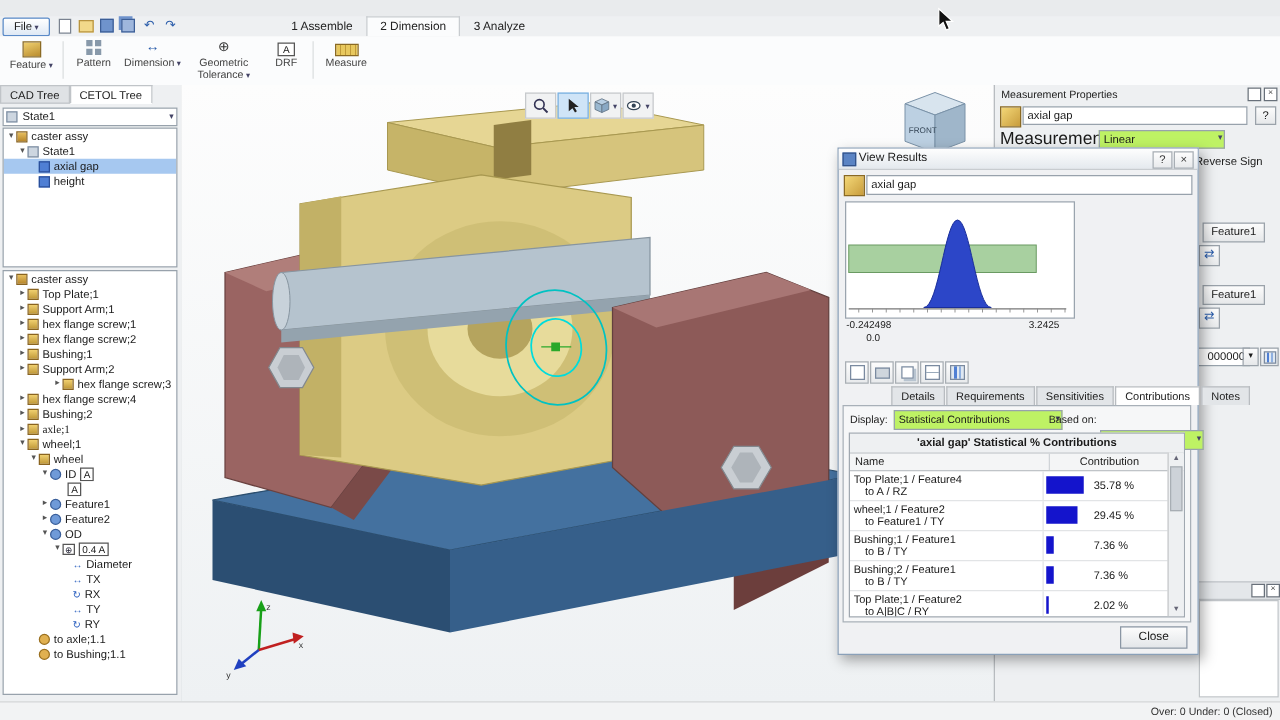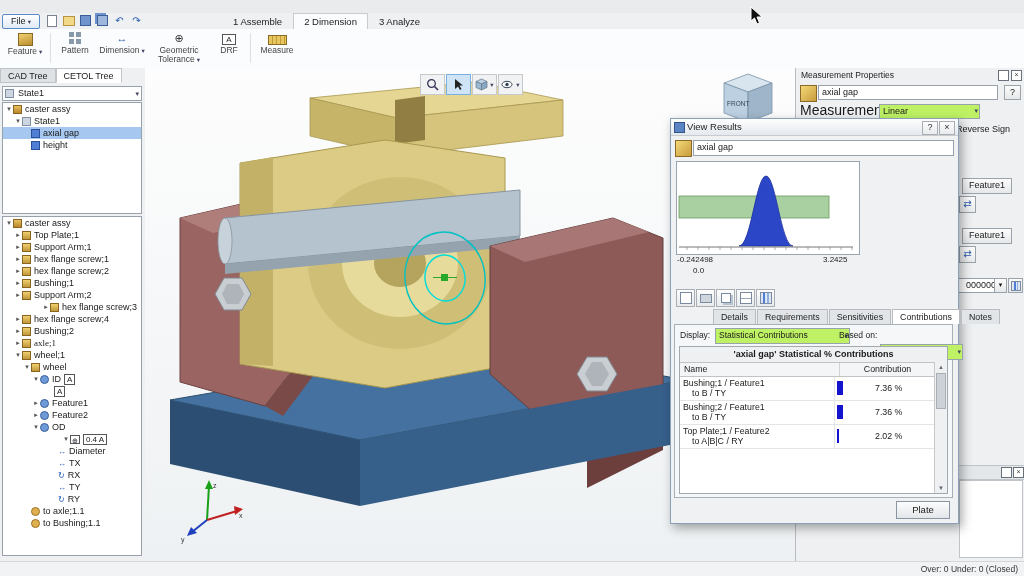--- a/index.html
+++ b/index.html
@@ -323,21 +323,21 @@
         <div class="tree-row" style="padding-left: 29px;">
           <span class="arrow">▸</span>
           <span class="ic ic-feature"></span>
           <span class="lbl">Feature2</span>
         </div>
         <div class="tree-row" style="padding-left: 29px;">
           <span class="arrow">▾</span>
           <span class="ic ic-feature"></span>
           <span class="lbl">OD</span>
         </div>
-        <div class="tree-row" style="padding-left: 59px;">
+        <div class="tree-row" style="padding-left: 39px;">
           <span class="arrow">▾</span>
           <span class="ic ic-fcf">⊕</span>
           <span class="lbl boxed">0.4 A</span>
         </div>
         <div class="tree-row" style="padding-left: 47px;">
           <span class="arrow"></span>
           <span class="ic ic-dim-linear">↔</span>
           <span class="lbl">Diameter</span>
         </div>
         <div class="tree-row" style="padding-left: 47px;">
@@ -586,20 +586,40 @@
 
       <div class="ctable">
         <div class="ct-title">'axial gap' Statistical % Contributions</div>
         <div class="ct-head">
           <div class="hn">Name</div>
           <div class="hc">Contribution</div>
         </div>
         <div id="contrib-body">
             <div class="crow">
               <div class="cname">
+                <div class="l1">Top Plate;1 / Feature4</div>
+                <div class="l2">to A / RZ</div>
+              </div>
+              <div class="cval">
+                <div class="bar" style="width: 30.413px;"></div>
+                <div class="pct">35.78 %</div>
+              </div>
+            </div>
+            <div class="crow">
+              <div class="cname">
+                <div class="l1">wheel;1 / Feature2</div>
+                <div class="l2">to Feature1 / TY</div>
+              </div>
+              <div class="cval">
+                <div class="bar" style="width: 25.0325px;"></div>
+                <div class="pct">29.45 %</div>
+              </div>
+            </div>
+            <div class="crow">
+              <div class="cname">
                 <div class="l1">Bushing;1 / Feature1</div>
                 <div class="l2">to B / TY</div>
               </div>
               <div class="cval">
                 <div class="bar" style="width: 6.256px;"></div>
                 <div class="pct">7.36 %</div>
               </div>
             </div>
             <div class="crow">
               <div class="cname">
@@ -623,20 +643,20 @@
             </div>
           </div>
         <div class="vscroll">
           <div class="vs-arrow">▲</div>
           <div class="vs-thumb"></div>
           <div class="vs-arrow" style="position:absolute;bottom:0;left:0;right:0;">▼</div>
         </div>
       </div>
     </div>
 
-    <div class="close-btn">Plate</div>
+    <div class="close-btn">Close</div>
   </div>
 
   <svg width="14" height="20" style="position:absolute;left:750px;top:6px;pointer-events:none;">
     <polygon points="1,1 1,15 4.5,12 7,18 9.5,16.8 7,11 12,11" fill="#111" stroke="#fff" stroke-width="1"></polygon>
   </svg>
 
 </div>
 
 </body></html>

